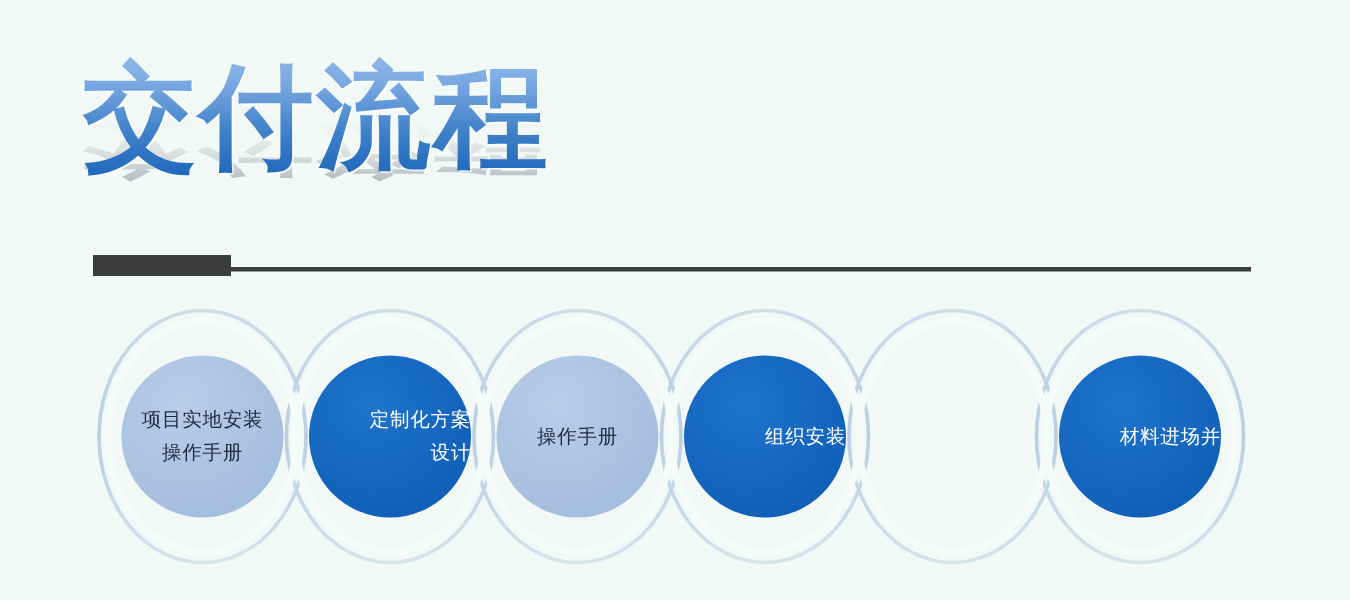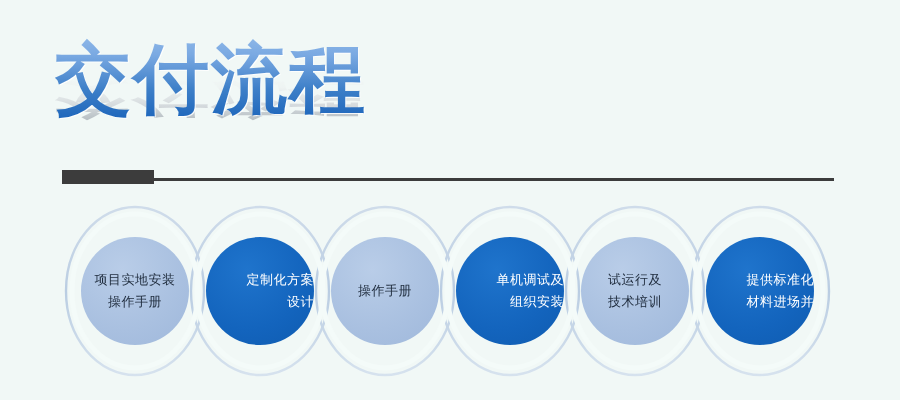--- a/index.html
+++ b/index.html
@@ -159,28 +159,22 @@
     <div class="node dark" style="left:206px; top:37px;">
       <span class="l1">定制化方案</span>
       <span class="l2">设计</span>
     </div>
 
     <div class="node light" style="left:331px; top:37px;">
       <span class="l2">操作手册</span>
     </div>
 
     <div class="node dark" style="left:456px; top:37px;">
-      <span class="l1">单机调试及</span>
       <span class="l2">组织安装</span>
     </div>
 
-    <div class="node light" style="left:581px; top:37px;">
-      <span class="l1">试运行及</span>
-      <span class="l2">技术培训</span>
-    </div>
 
     <div class="node dark" style="left:706px; top:37px;">
-      <span class="l1">提供标准化</span>
       <span class="l2">材料进场并</span>
     </div>
 
   </div>
 </div>
 
 </body></html>

